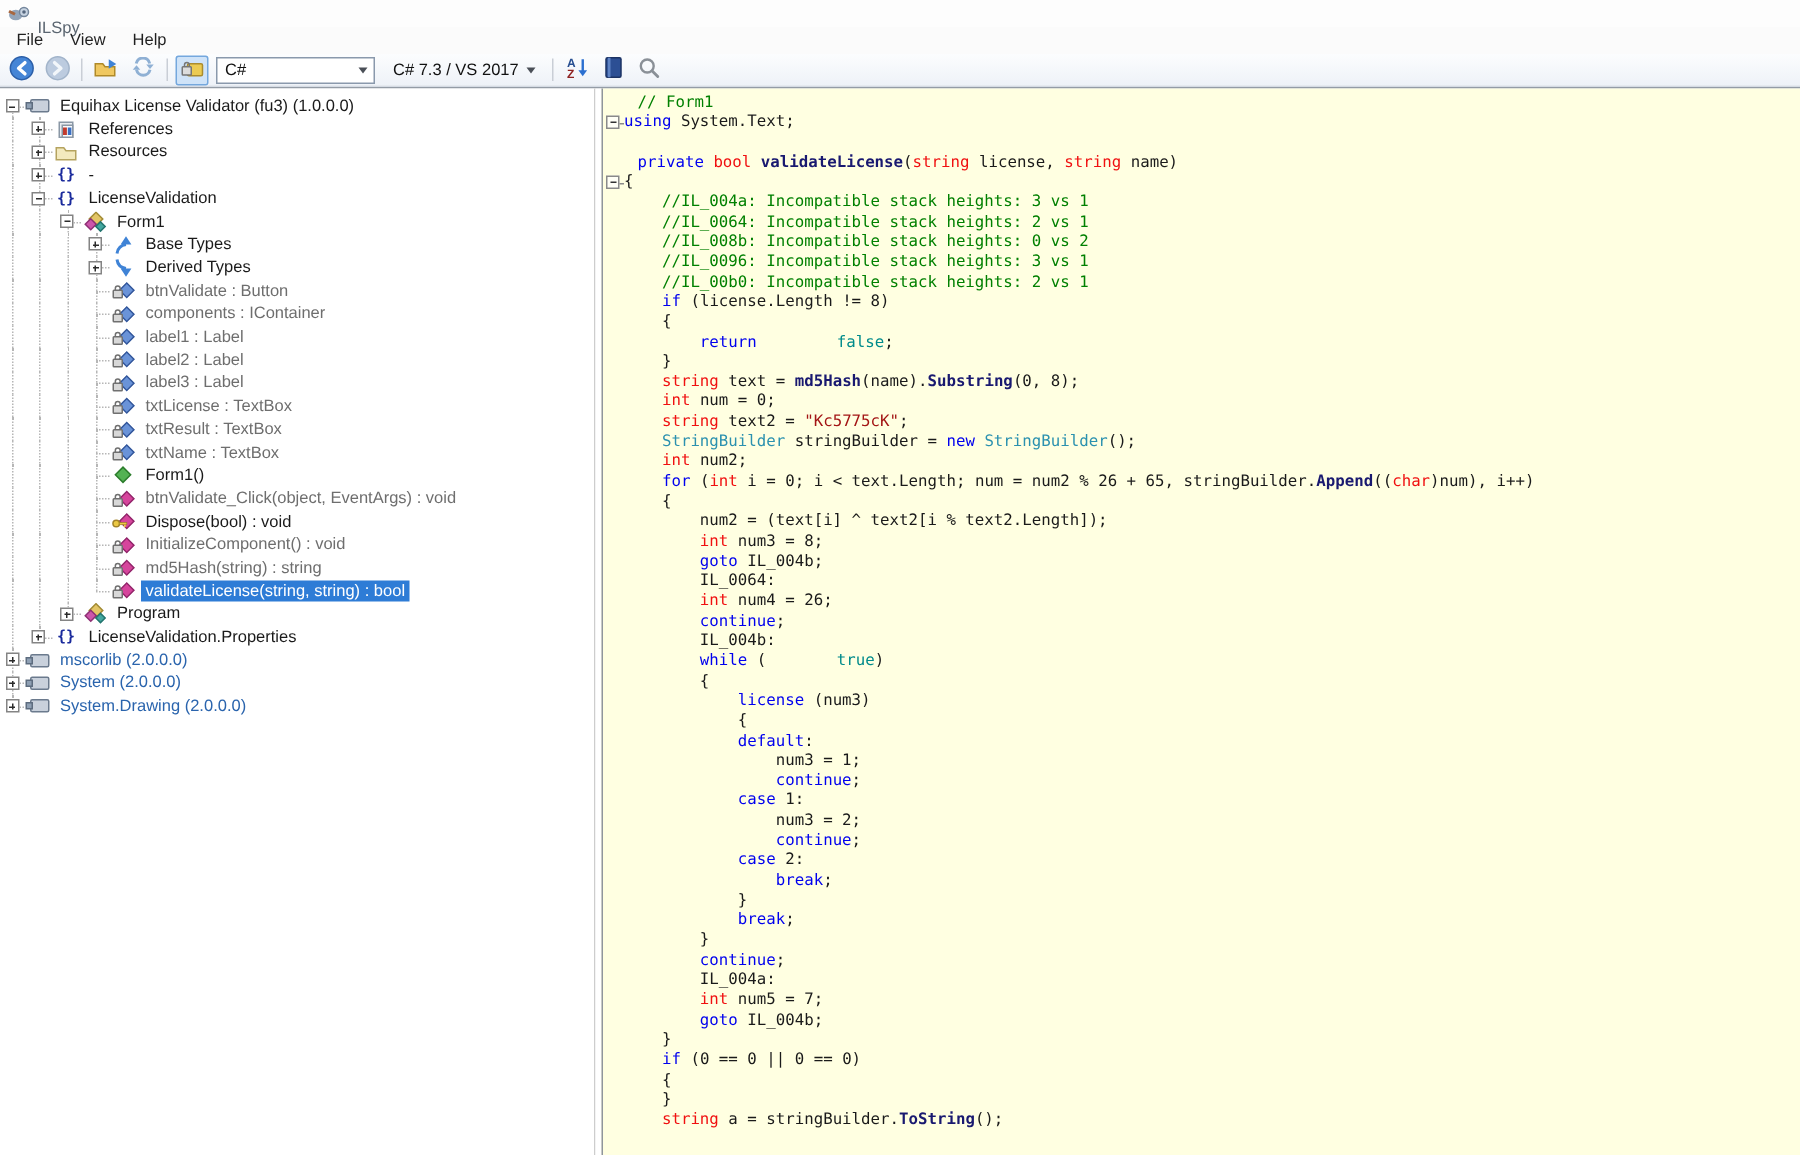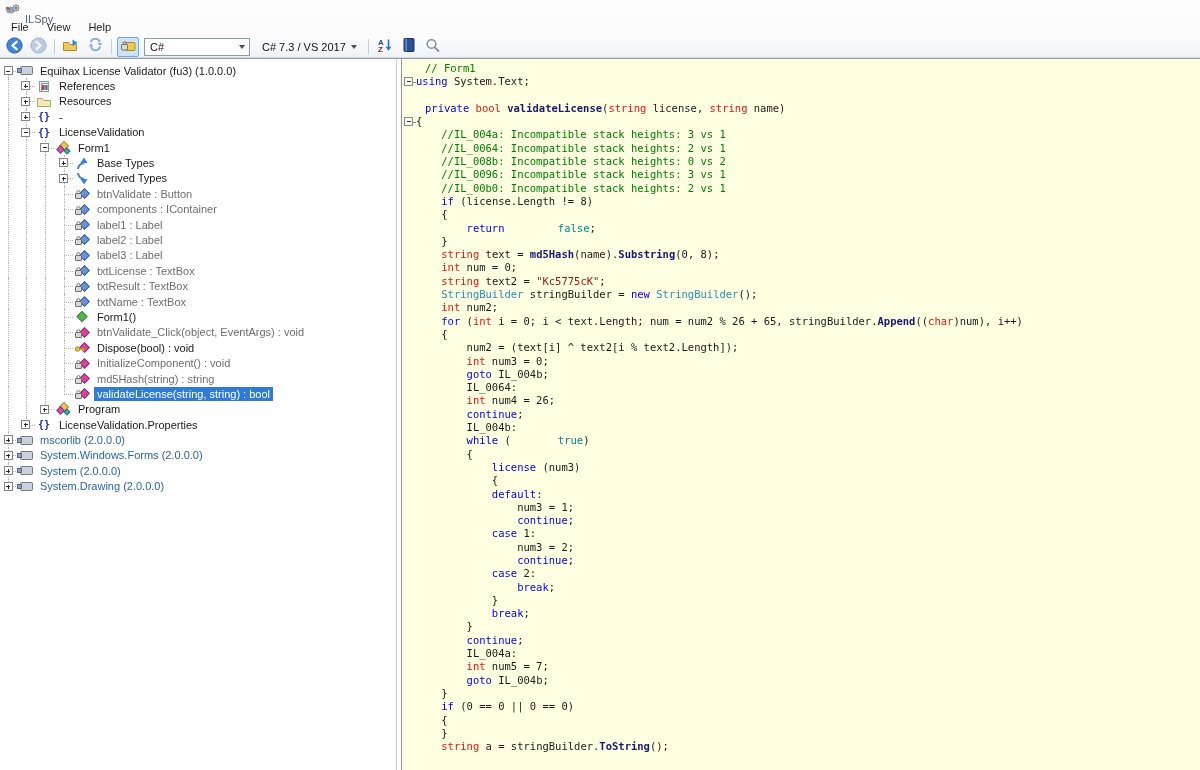--- a/index.html
+++ b/index.html
@@ -776,38 +776,20 @@
               <i class="ph"></i>
               <i class="pv"></i>
             </span>
           </span>
           <span class="ticon">
             <svg width="18" height="13">
               <rect x="4.5" y="2.5" width="12" height="8" rx="1" fill="#c9d1dc" stroke="#6b7a8d"></rect>
               <rect x="1.5" y="4.5" width="4" height="4" fill="#8fa0b4" stroke="#5d6c7f"></rect>
             </svg>
           </span>
-          <span class="tlabel cb">System.Windows.Forms (2.0.0.0)</span>
-        </div>
-        <div class="trow">
-          <span class="tc" style="width:16px">
-            <i class="gv" style="left:8px;top:0;height:50%"></i>
-            <i class="gv" style="left:8px;top:50%;bottom:0"></i>
-            <i class="gh" style="left:8px;right:0"></i>
-            <span class="exp" style="left:3.5px">
-              <i class="ph"></i>
-              <i class="pv"></i>
-            </span>
-          </span>
-          <span class="ticon">
-            <svg width="18" height="13">
-              <rect x="4.5" y="2.5" width="12" height="8" rx="1" fill="#c9d1dc" stroke="#6b7a8d"></rect>
-              <rect x="1.5" y="4.5" width="4" height="4" fill="#8fa0b4" stroke="#5d6c7f"></rect>
-            </svg>
-          </span>
           <span class="tlabel cb">System (2.0.0.0)</span>
         </div>
         <div class="trow">
           <span class="tc" style="width:16px">
             <i class="gv" style="left:8px;top:0;height:50%"></i>
             <i class="gh" style="left:8px;right:0"></i>
             <span class="exp" style="left:3.5px">
               <i class="ph"></i>
               <i class="pv"></i>
             </span>
@@ -838,21 +820,21 @@
         <div class="cline"><span class="tk-p">        </span><span class="tk-k">return</span><span class="tk-p"> </span><span class="tk-b">false</span><span class="tk-p">;</span></div>
         <div class="cline"><span class="tk-p">    }</span></div>
         <div class="cline"><span class="tk-p">    </span><span class="tk-t">string</span><span class="tk-p"> text = </span><span class="tk-m">md5Hash</span><span class="tk-p">(name).</span><span class="tk-m">Substring</span><span class="tk-p">(0, 8);</span></div>
         <div class="cline"><span class="tk-p">    </span><span class="tk-t">int</span><span class="tk-p"> num = 0;</span></div>
         <div class="cline"><span class="tk-p">    </span><span class="tk-t">string</span><span class="tk-p"> text2 = </span><span class="tk-s">"Kc5775cK"</span><span class="tk-p">;</span></div>
         <div class="cline"><span class="tk-p">    </span><span class="tk-y">StringBuilder</span><span class="tk-p"> stringBuilder = </span><span class="tk-k">new</span><span class="tk-p"> </span><span class="tk-y">StringBuilder</span><span class="tk-p">();</span></div>
         <div class="cline"><span class="tk-p">    </span><span class="tk-t">int</span><span class="tk-p"> num2;</span></div>
         <div class="cline"><span class="tk-p">    </span><span class="tk-k">for</span><span class="tk-p"> (</span><span class="tk-t">int</span><span class="tk-p"> i = 0; i &lt; text.Length; num = num2 % 26 + 65, stringBuilder.</span><span class="tk-m">Append</span><span class="tk-p">((</span><span class="tk-t">char</span><span class="tk-p">)num), i++)</span></div>
         <div class="cline"><span class="tk-p">    {</span></div>
         <div class="cline"><span class="tk-p">        num2 = (text[i] ^ text2[i % text2.Length]);</span></div>
-        <div class="cline"><span class="tk-p">        </span><span class="tk-t">int</span><span class="tk-p"> num3 = 0;</span></div>
+        <div class="cline"><span class="tk-p">        </span><span class="tk-t">int</span><span class="tk-p"> num3 = 8;</span></div>
         <div class="cline"><span class="tk-p">        </span><span class="tk-k">goto</span><span class="tk-p"> IL_004b;</span></div>
         <div class="cline"><span class="tk-p">        IL_0064:</span></div>
         <div class="cline"><span class="tk-p">        </span><span class="tk-t">int</span><span class="tk-p"> num4 = 26;</span></div>
         <div class="cline"><span class="tk-p">        </span><span class="tk-k">continue</span><span class="tk-p">;</span></div>
         <div class="cline"><span class="tk-p">        IL_004b:</span></div>
         <div class="cline"><span class="tk-p">        </span><span class="tk-k">while</span><span class="tk-p"> (</span><span class="tk-b">true</span><span class="tk-p">)</span></div>
         <div class="cline"><span class="tk-p">        {</span></div>
         <div class="cline"><span class="tk-p">            </span><span class="tk-k">license</span><span class="tk-p"> (num3)</span></div>
         <div class="cline"><span class="tk-p">            {</span></div>
         <div class="cline"><span class="tk-p">            </span><span class="tk-k">default</span><span class="tk-p">:</span></div>

